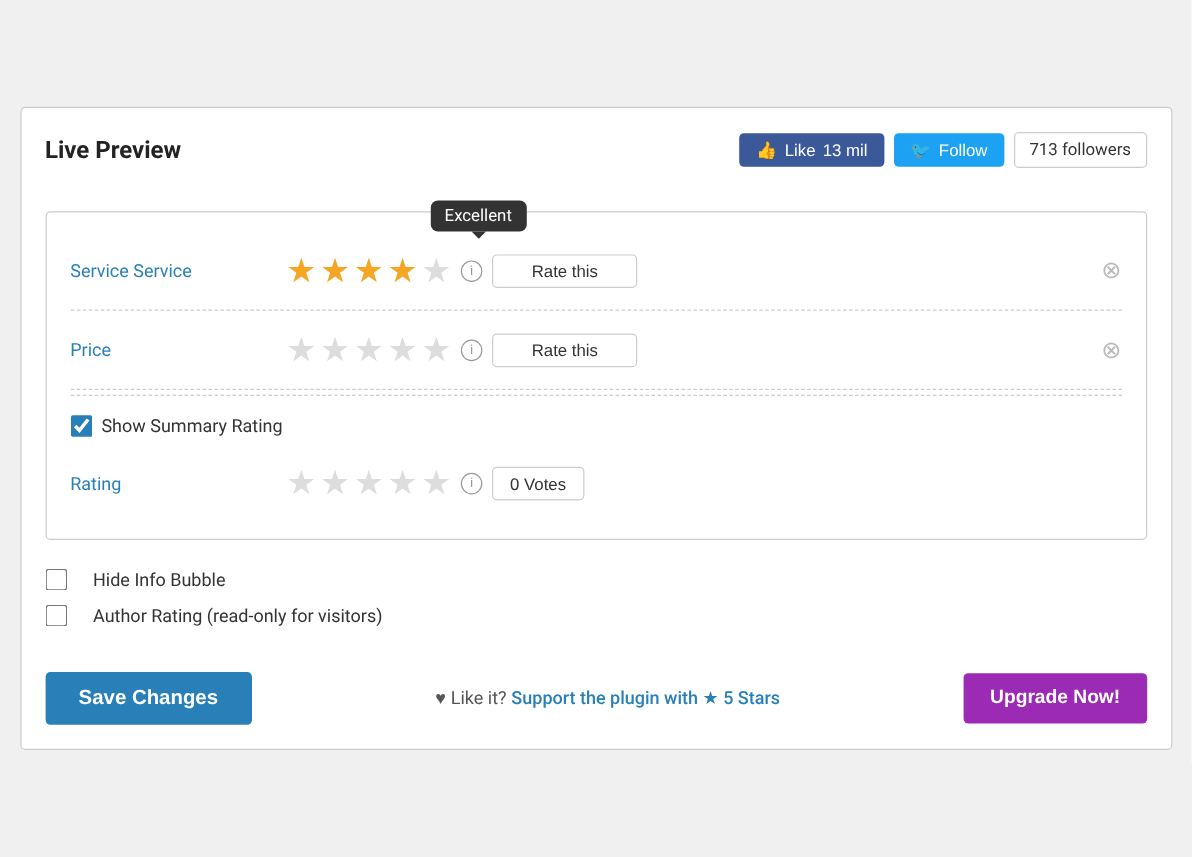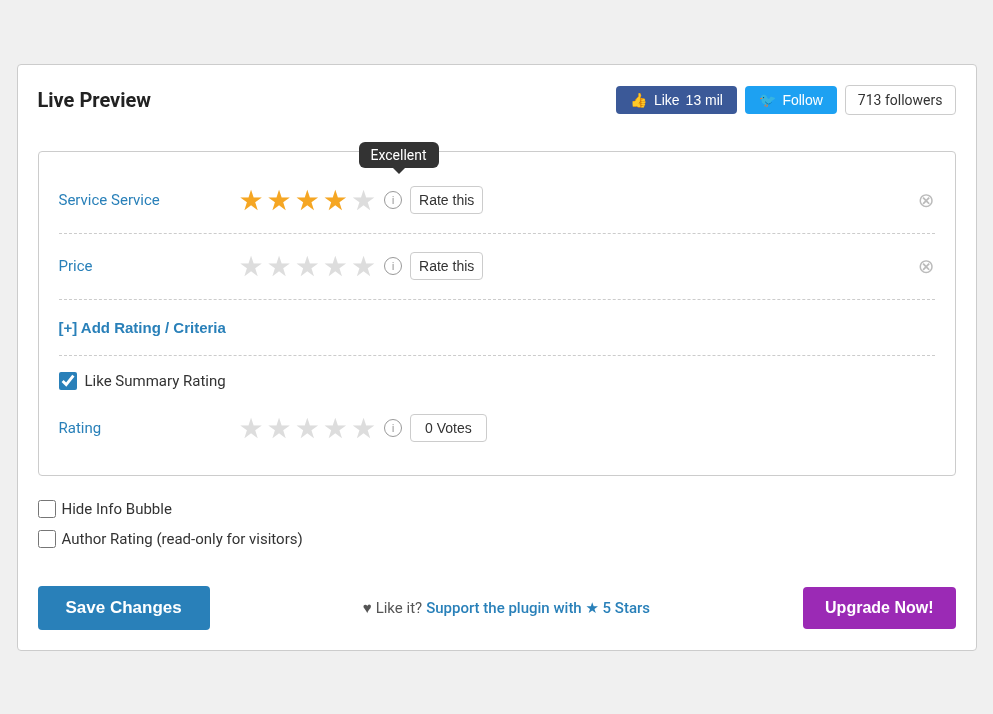--- a/index.html
+++ b/index.html
@@ -114,21 +114,21 @@
       justify-content: center;
       font-size: 11px;
       color: #999;
       cursor: pointer;
       margin-right: 8px;
       flex-shrink: 0;
     }
     .rate-this-btn {
       border: 1px solid #ccc;
       border-radius: 4px;
-      padding: 5px 8px;
+      padding: 5px 32px;
       background: #fff;
       font-size: 14px;
       color: #333;
       cursor: pointer;
     }
     .remove-btn {
       margin-left: auto;
       color: #bbb;
       font-size: 20px;
       cursor: pointer;
@@ -208,21 +208,21 @@
       font-weight: bold;
       color: #222;
       margin-bottom: 16px;
     }
     .options-section {
       padding: 0 0 16px 0;
     }
     .checkbox-row {
       display: flex;
       align-items: flex-end;
-      gap: 6px;
+      gap: 22px;
       margin-bottom: 12px;
     }
     .checkbox-row input[type="checkbox"] {
       width: 18px;
       height: 18px;
     }
     .checkbox-label {
       font-size: 15px;
       color: #333;
     }
@@ -318,29 +318,26 @@
         <span class="star">★</span>
         <span class="star">★</span>
       </div>
       <div class="info-icon">i</div>
       <button class="rate-this-btn">Rate this</button>
       <button class="remove-btn">⊗</button>
     </div>
 
     <hr class="divider">
 
-    <div class="add-criteria">
-      <button class="add-criteria-btn">[+] Add Rating / Criteria</button>
-    </div>
 
     <hr class="divider">
 
     <div class="show-summary-row">
       <input type="checkbox" id="show-summary-cb" checked="" style="">
-      <label class="show-summary-label" for="show-summary-cb">Like Summary Rating</label>
+      <label class="show-summary-label" for="show-summary-cb">Show Summary Rating</label>
     </div>
 
     <div class="summary-row">
       <span class="rating-label">Rating</span>
       <div class="stars-container">
         <span class="star">★</span>
         <span class="star">★</span>
         <span class="star">★</span>
         <span class="star">★</span>
         <span class="star">★</span>

